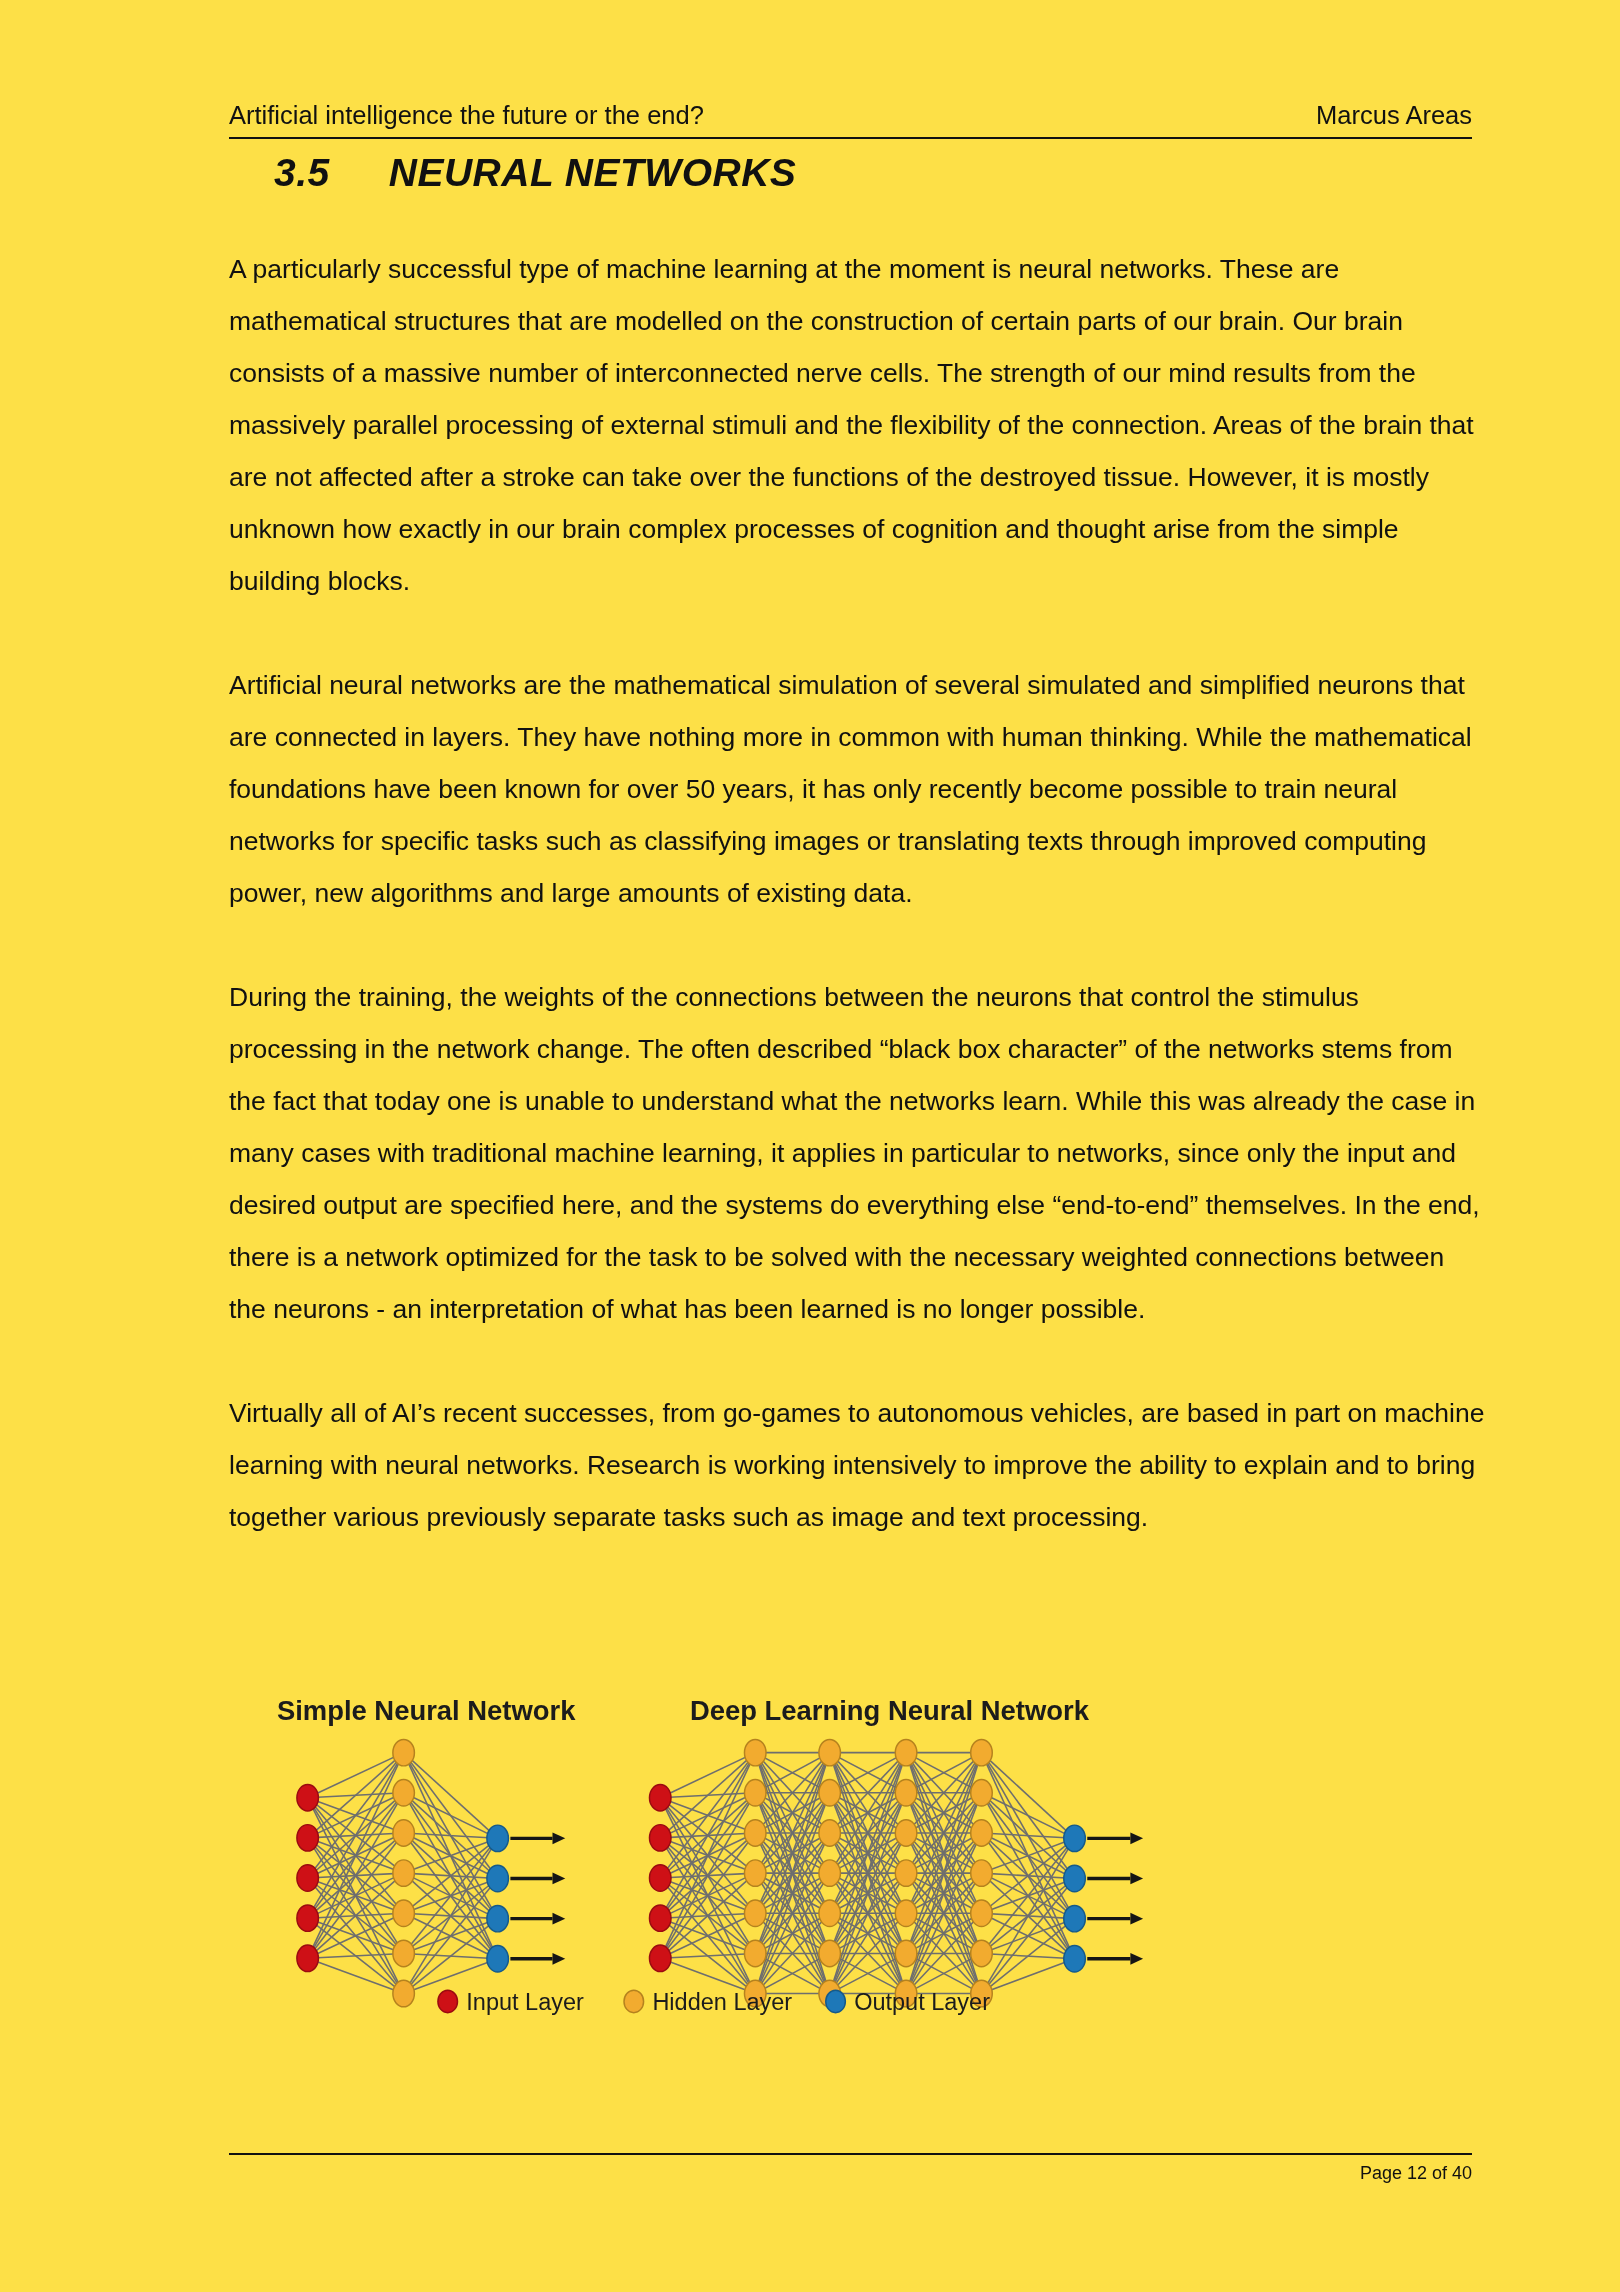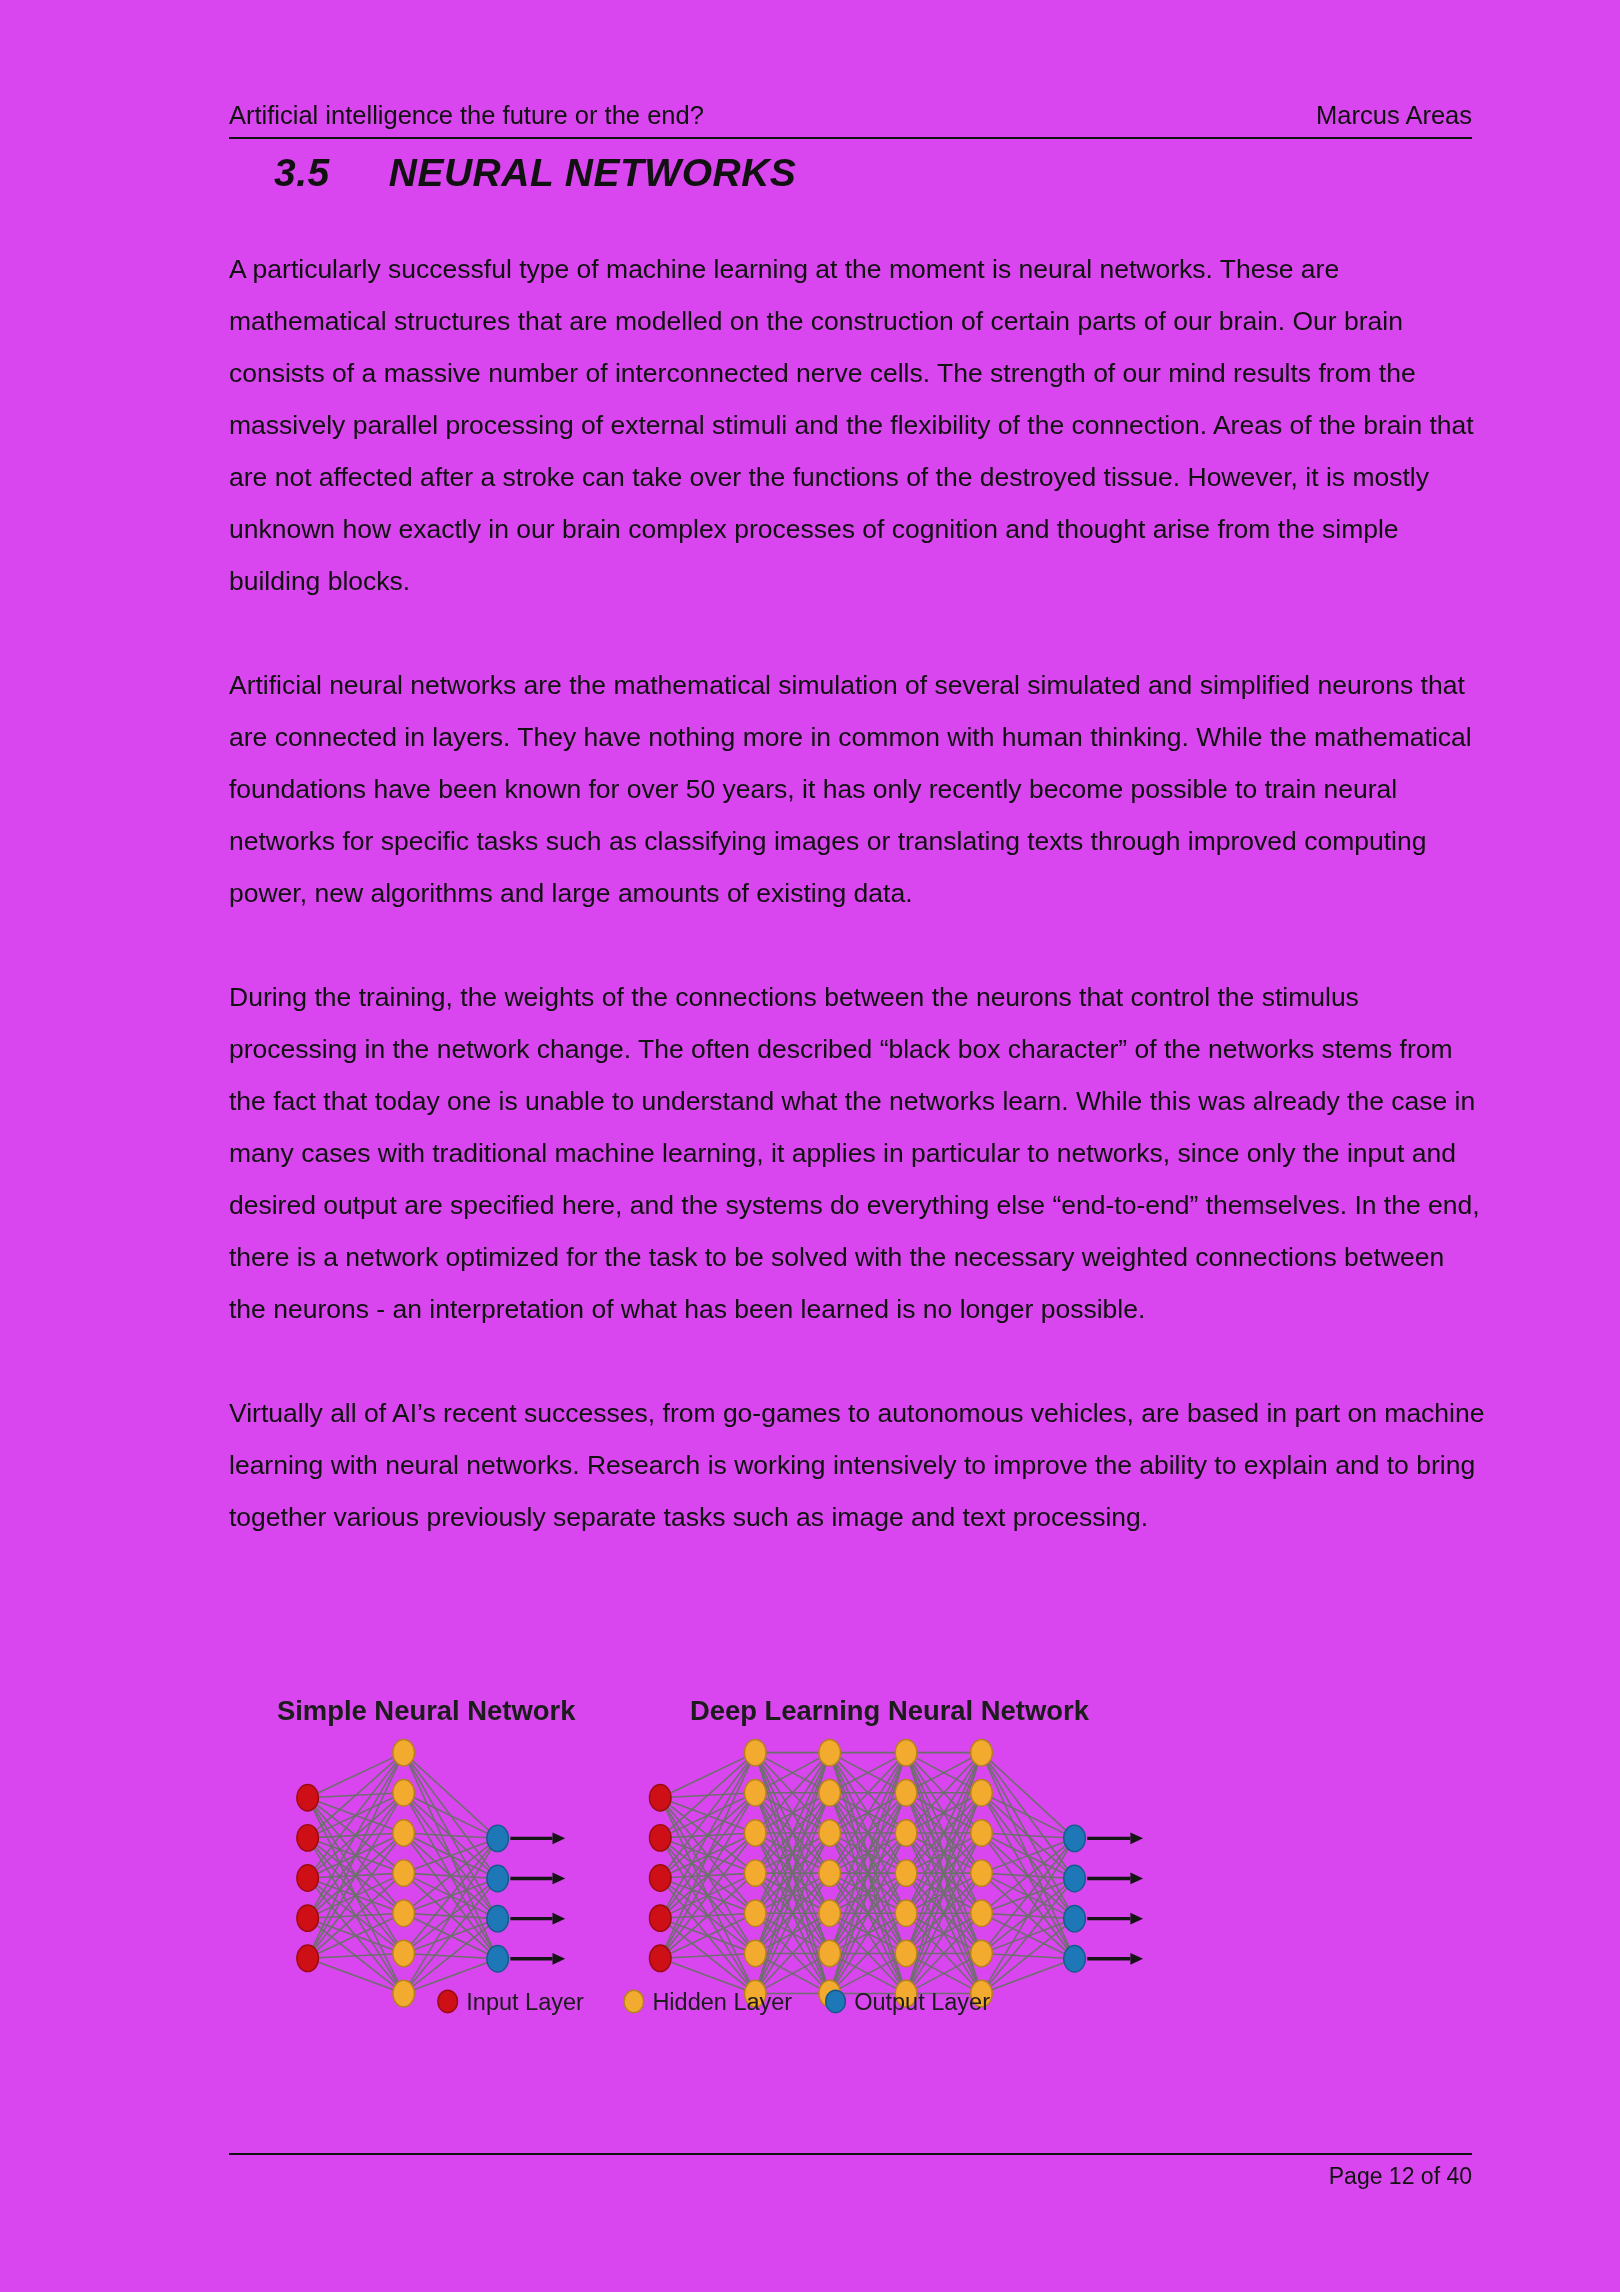--- a/index.html
+++ b/index.html
@@ -1,20 +1,20 @@
 <!DOCTYPE html>
 <html><head>
 <meta charset="utf-8">
 <style>
   html,body{margin:0;padding:0;background:#e8e8e8;}
   .page{
     position:relative;
     width:1620px;height:2293px;
     margin:0 auto;
-    background:#d946ef;
+    background:#fde047;
     font-family:"Liberation Sans", sans-serif;
     color:#111;
     overflow:hidden;
   }
   
   .header{
     position:absolute;left:229px;right:148px;top:100px;
     display:flex;justify-content:space-between;align-items:flex-end;
     font-size:25.5px;line-height:1.2;
     border-bottom:2.9px solid #111;
@@ -37,21 +37,21 @@
   .nn-figure{position:absolute;left:186px;top:1688px;width:1019px;height:333px;}
   .figure-caption{
     position:absolute;left:1201px;top:1777px;width:284px;
     font-size:28px;font-weight:bold;line-height:52px;
   }
   
   .footer{
     position:absolute;left:229px;right:148px;top:2153px;
     border-top:2.9px solid #111;
     padding-top:7.8px;
-    font-size:23px;
+    font-size:18px;
     text-align:right;
   }
 </style>
 </head>
 <body>
 
 <div class="page">
 
   <div class="header">
     <span>Artificial intelligence the future or the end?</span>

